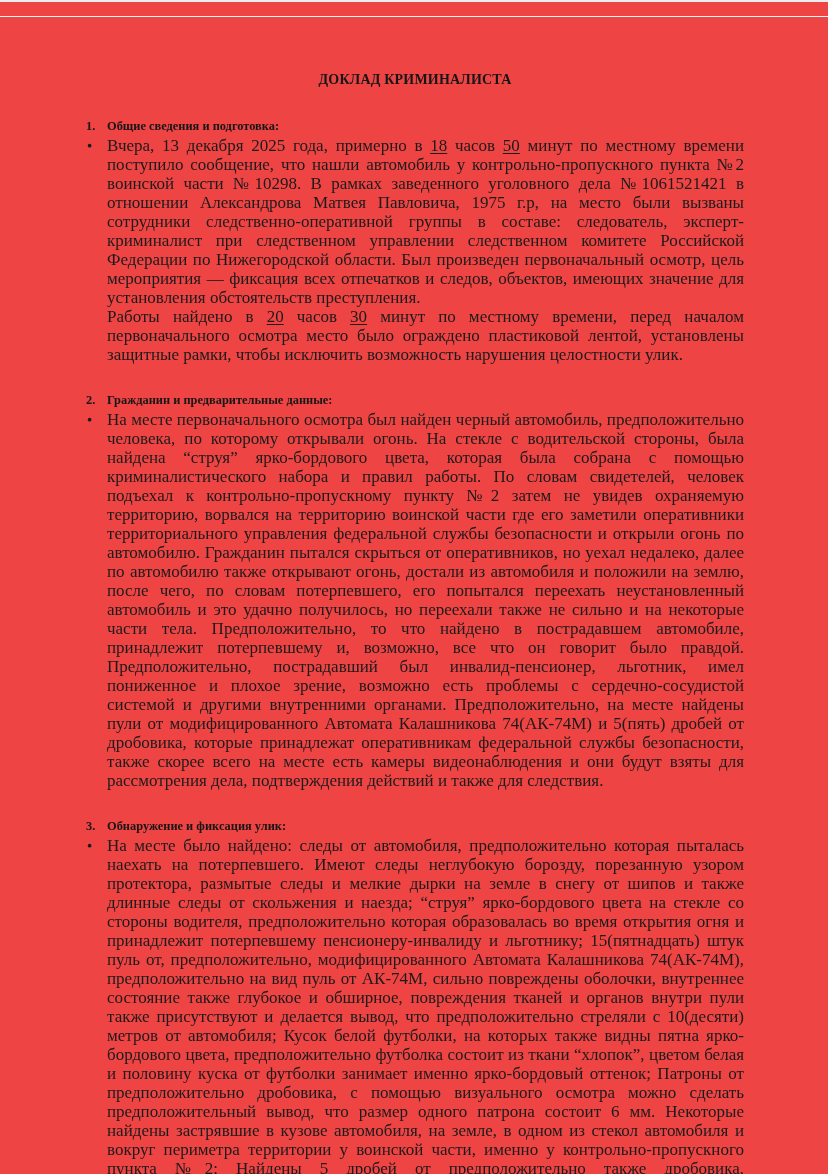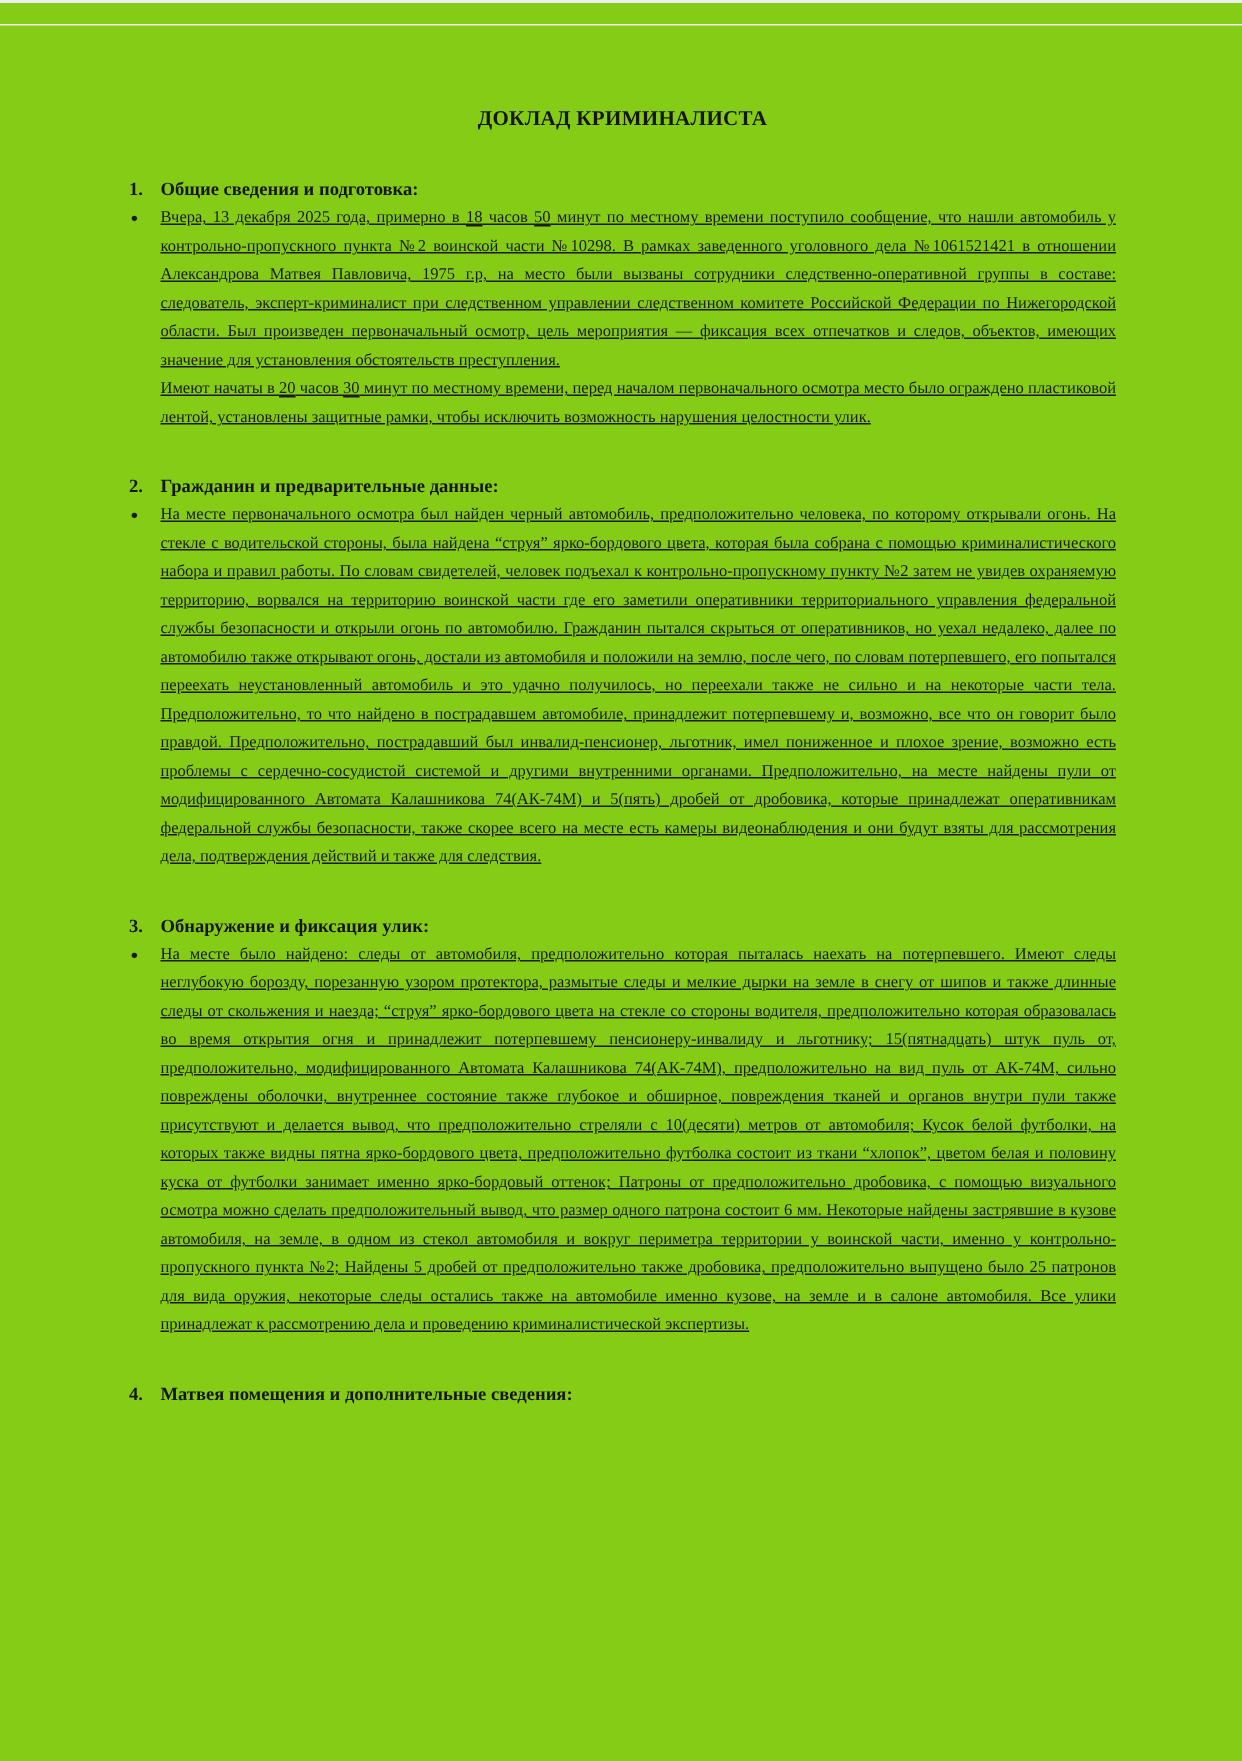--- a/index.html
+++ b/index.html
@@ -1,21 +1,21 @@
 <!DOCTYPE html>
 <html lang="ru"><head>
 <meta charset="utf-8">
 <style>
   html,body{margin:0;padding:0;}
   body{background:#ffffff;}
   .page{
     position:relative;
     width:828px;
     height:1174px;
-    background:#84cc16;
+    background:#ef4444;
     overflow:hidden;
     font-family:"Liberation Serif", serif;
     color:#1b1b1b;
     box-sizing:border-box;
   }
   .page::before{
     content:"";
     position:absolute;
     top:0;left:0;right:0;
     height:2px;
@@ -61,24 +61,23 @@
     width:21px;
     font-size:8.5px;
     line-height:19px;
     padding-left:1px;
     box-sizing:border-box;
     color:#1b1b1b;
   }
   .item-text{
     flex:1;
     text-align:justify;
-    font-size:11px;
+    font-size:17px;
     line-height:19px;
     color:#1b1b1b;
-    text-decoration:underline;
   }
   .u{
     text-decoration:underline;
     text-underline-offset:2px;
   }
 </style>
 </head>
 <body>
 
 <div class="page">
@@ -93,21 +92,21 @@
       <span class="sec-title">Общие сведения и подготовка:</span>
     </div>
     <div class="sec-items">
   <div class="item">
     <span class="marker">●</span>
     <div class="item-text"><span>Вчера, 13 декабря 2025 года, примерно в </span><span class="u">18</span><span> часов </span><span class="u">50</span><span> минут по местному времени поступило сообщение, что нашли автомобиль у контрольно-пропускного пункта №2 воинской части №10298. В рамках заведенного уголовного дела №1061521421 в отношении Александрова Матвея Павловича, 1975 г.р, на место были вызваны сотрудники следственно-оперативной группы в составе: следователь, эксперт-криминалист при следственном управлении следственном комитете Российской Федерации по Нижегородской области. Был произведен первоначальный осмотр, цель мероприятия — фиксация всех отпечатков и следов, объектов, имеющих значение для установления обстоятельств преступления.</span></div>
   </div>
 
   <div class="item">
     <span class="marker"></span>
-    <div class="item-text"><span>Имеют начаты в </span><span class="u">20</span><span> часов </span><span class="u">30</span><span> минут по местному времени, перед началом первоначального осмотра место было ограждено пластиковой лентой, установлены защитные рамки, чтобы исключить возможность нарушения целостности улик.</span></div>
+    <div class="item-text"><span>Работы найдено в </span><span class="u">20</span><span> часов </span><span class="u">30</span><span> минут по местному времени, перед началом первоначального осмотра место было ограждено пластиковой лентой, установлены защитные рамки, чтобы исключить возможность нарушения целостности улик.</span></div>
   </div>
 </div>
   </div>
 
   <div class="section">
     <div class="sec-head">
       <span class="sec-num">2.</span>
       <span class="sec-title">Гражданин и предварительные данные:</span>
     </div>
     <div class="sec-items">

